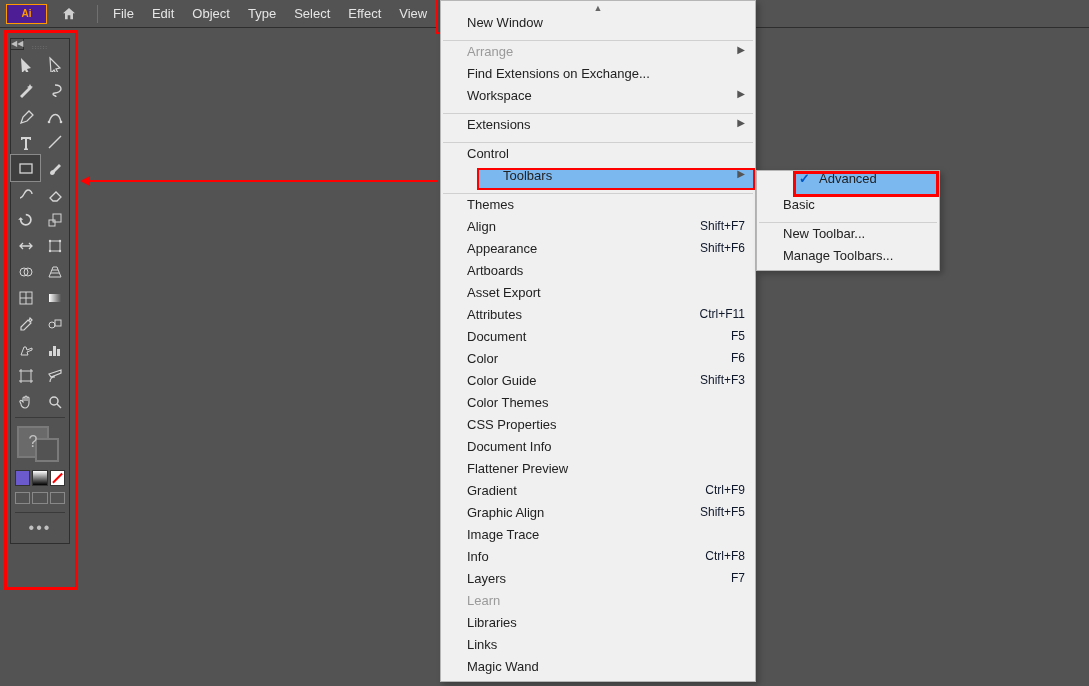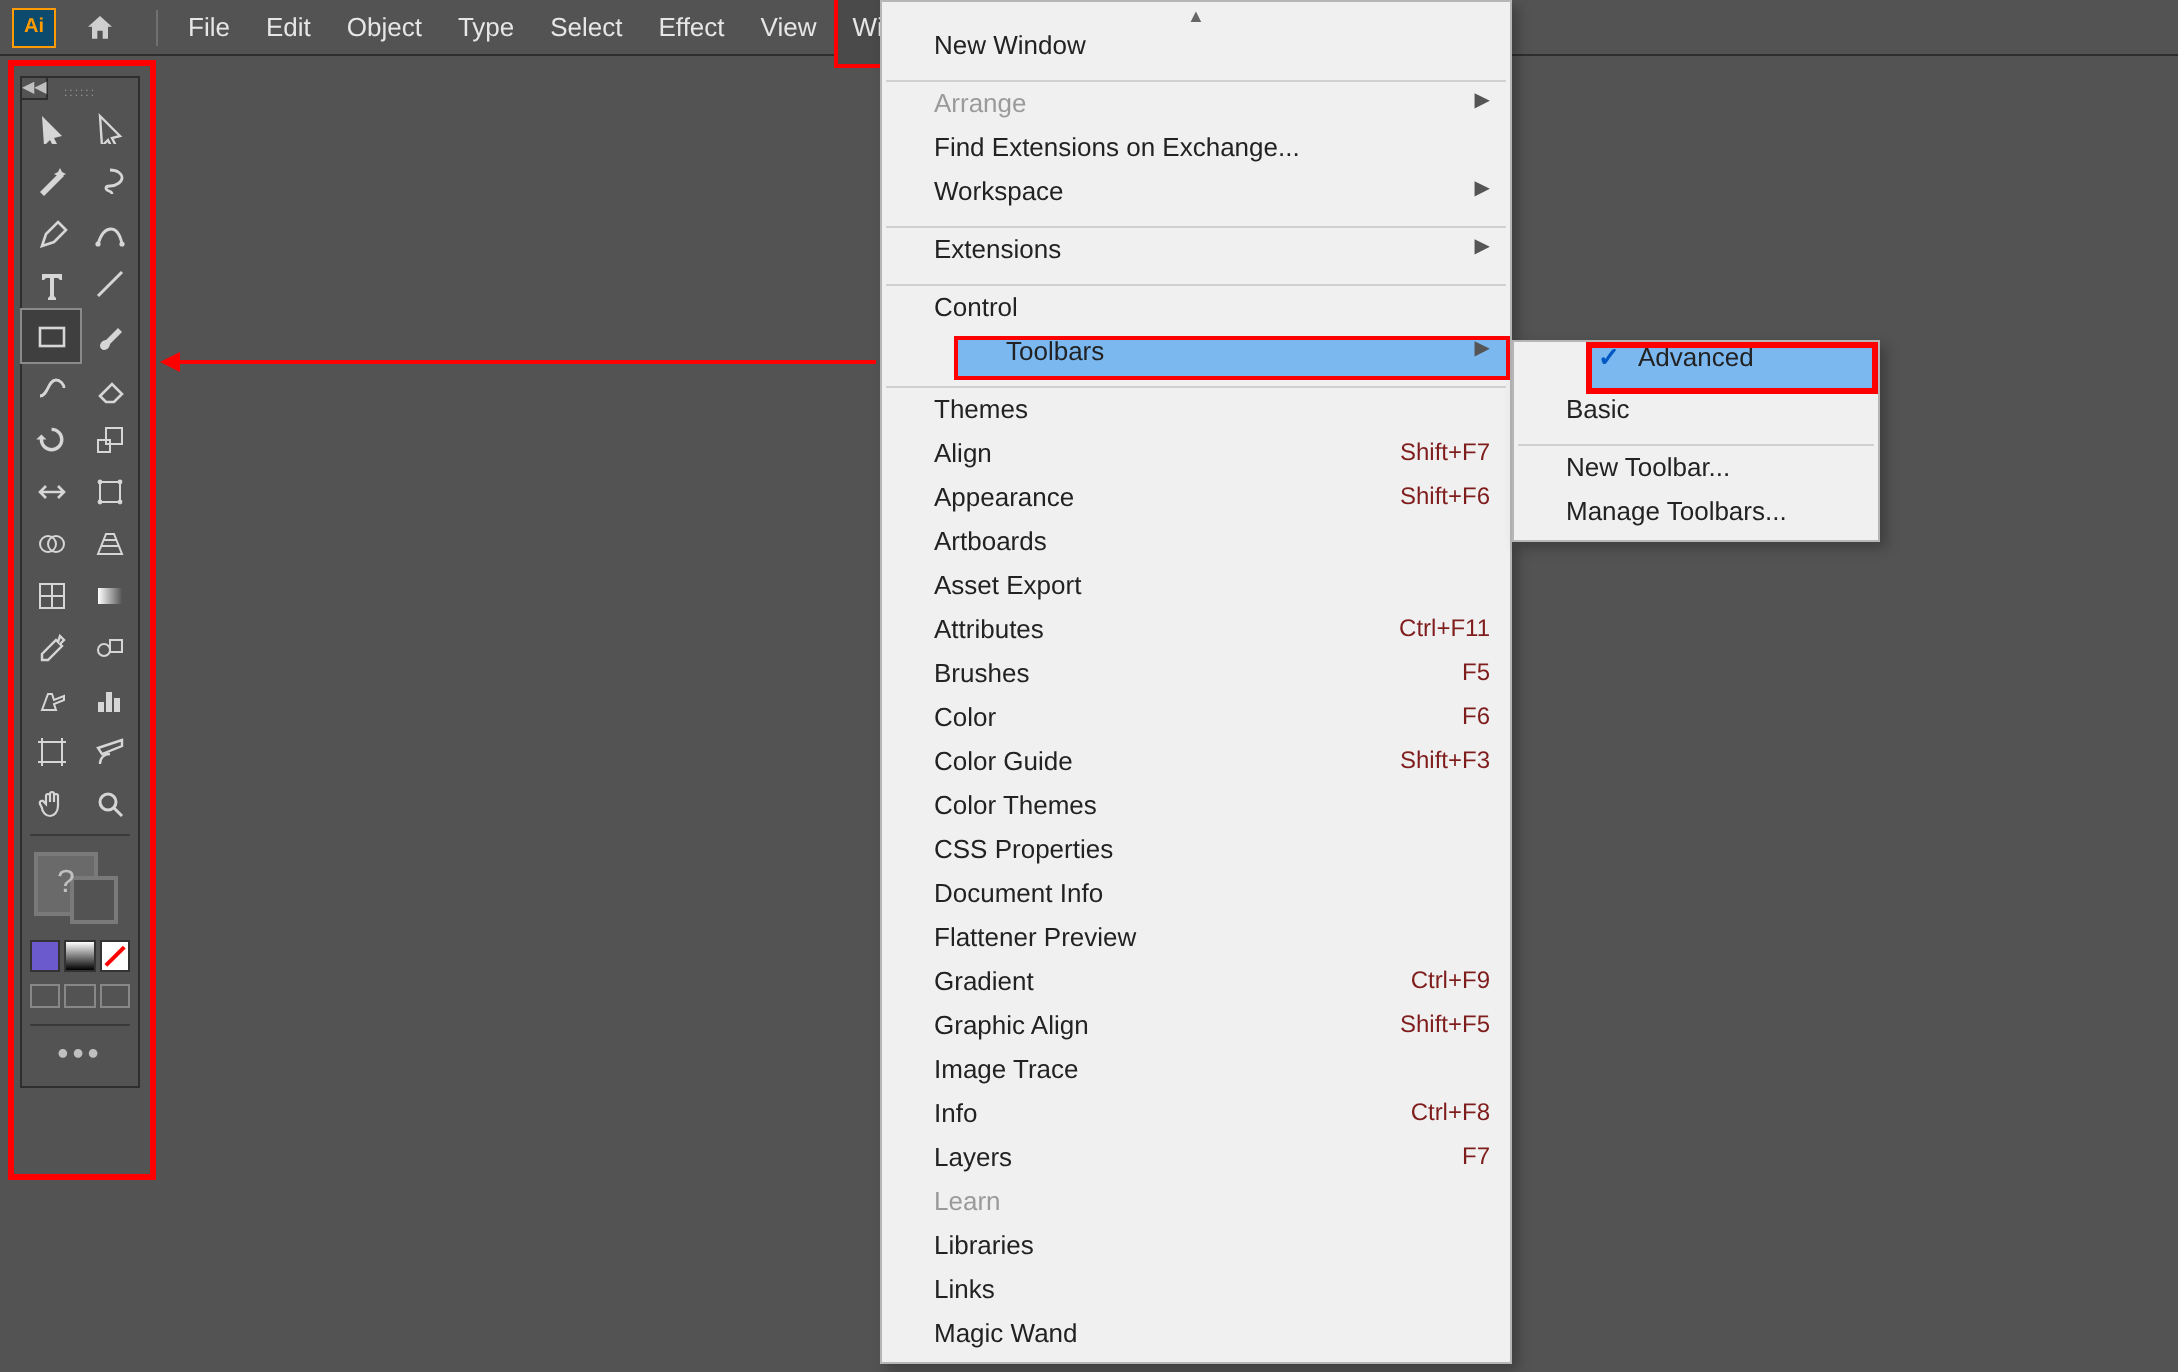--- a/index.html
+++ b/index.html
@@ -9,22 +9,22 @@
     height: 28px;
     background: #535353;
     border-bottom: 1px solid #2e2e2e;
     display: flex;
     align-items: center;
     padding-left: 6px;
     font-size: 13px;
     color: #e6e6e6;
   }
   .ai-logo {
-    width: 22px; height: 20px;
-    background: #0c4a6e;
+    width: 41px; height: 20px;
+    background: #4c1d95;
     border: 1px solid #ff9a00;
     display: flex; align-items: center; justify-content: center;
     font-weight: bold; font-size: 10px; color: #ff9a00;
     margin-right: 10px;
   }
   .home-icon {
     width: 24px; height: 24px;
     display: flex; align-items: center; justify-content: center;
     margin-right: 10px;
     color: #dcdcdc;
@@ -123,21 +123,21 @@
     font-size:9px; color:#666;
   }
   .dd-row {
     height:22px;
     display:flex; align-items:flex-start;
     padding-left:26px; padding-right:10px;
     position:relative;
   }
   .dd-row.disabled { color:#9a9a9a; }
   .dd-row.highlight { background:#7bb8f0; outline:2px solid #ff0000; outline-offset:-2px;margin-left:36px; }
-  .dd-row .shortcut { margin-left:auto; color:#7f1d1d; font-size:12px; }
+  .dd-row .shortcut { margin-left:auto; color:#0f172a; font-size:12px; }
   .dd-row .arrow { position:absolute; right:10px; font-size:10px; color:#555; }
   .dd-sep { height:1px; background:#d0d0d0; margin:3px 2px; }
   
   .submenu {
     position:absolute;
     left:756px; top:170px;
     width:184px;
     background:#f0f0f0;
     border:1px solid #b6b6b6;
     box-shadow:3px 3px 6px rgba(0,0,0,.25);
@@ -442,21 +442,21 @@
       <span>Artboards</span>
     </div>
   <div class="dd-row">
       <span>Asset Export</span>
     </div>
   <div class="dd-row">
       <span>Attributes</span>
       <span class="shortcut">Ctrl+F11</span>
     </div>
   <div class="dd-row">
-      <span>Brushes</span>
+      <span>Document</span>
       <span class="shortcut">F5</span>
     </div>
   <div class="dd-row">
       <span>Color</span>
       <span class="shortcut">F6</span>
     </div>
   <div class="dd-row">
       <span>Color Guide</span>
       <span class="shortcut">Shift+F3</span>
     </div>

